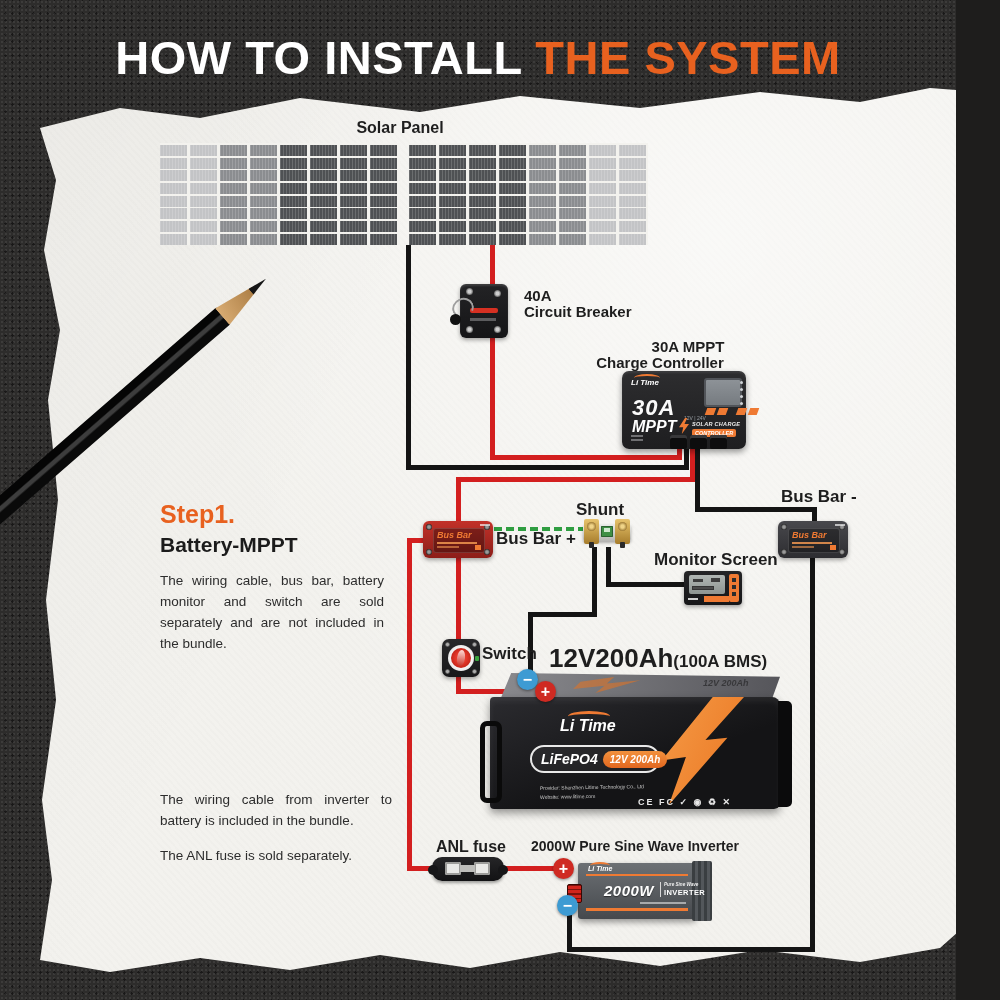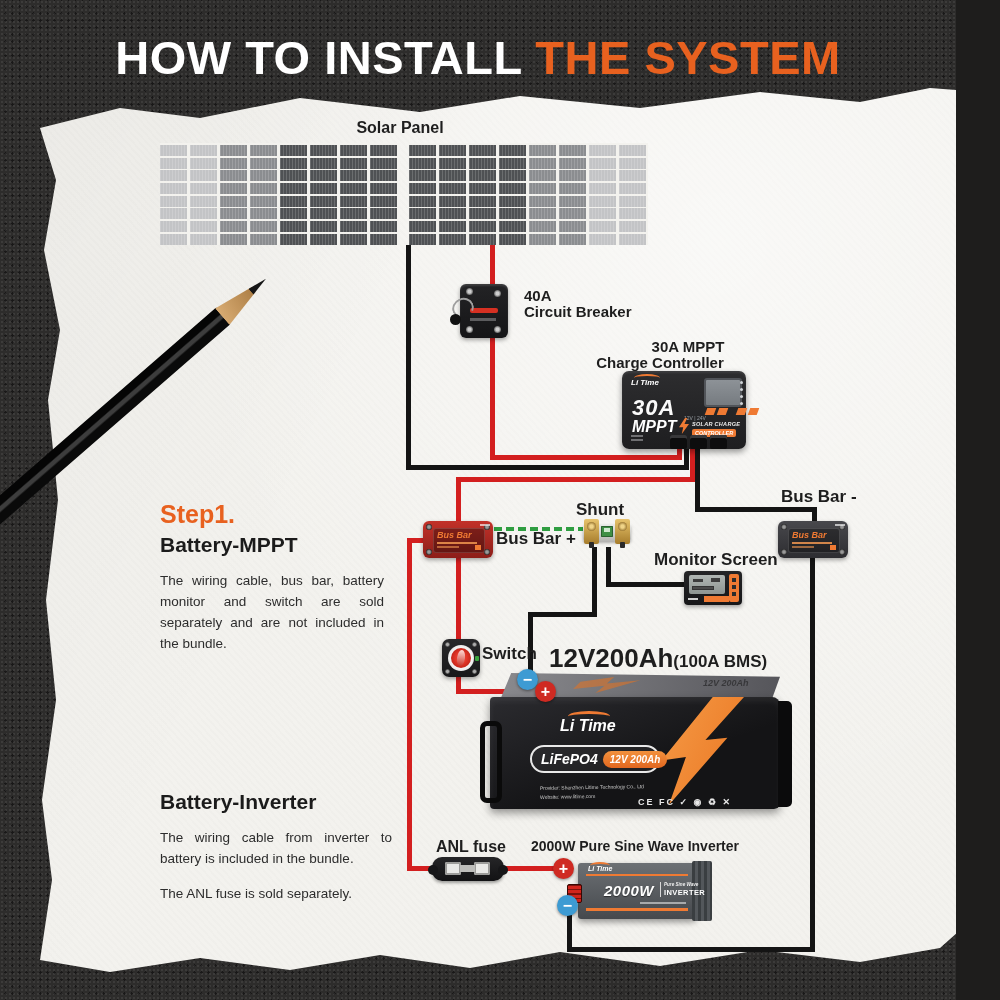--- a/index.html
+++ b/index.html
@@ -389,18 +389,17 @@
   <div class="pol pol-minus" style="left:557px;top:895px;">
       <span>−</span>
     </div>
 
   <div class="step" style="left:160px;top:488px;width:224px;margin-top:12px;">
     <div class="st">Step1.</div>
     <div class="sub">Battery-MPPT</div>
     <div class="body">The wiring cable, bus bar, battery monitor and switch are sold separately and are not included in the bundle.</div>
   </div>
   <div class="step" style="left:160px;top:790px;width:232px;">
-    <div class="sub">Battery-Inverter</div>
     <div class="body">The wiring cable from inverter to battery is included in the bundle.</div>
     <div class="body">The ANL fuse is sold separately.</div>
   </div>
 
 </div>
 
 </body></html>

